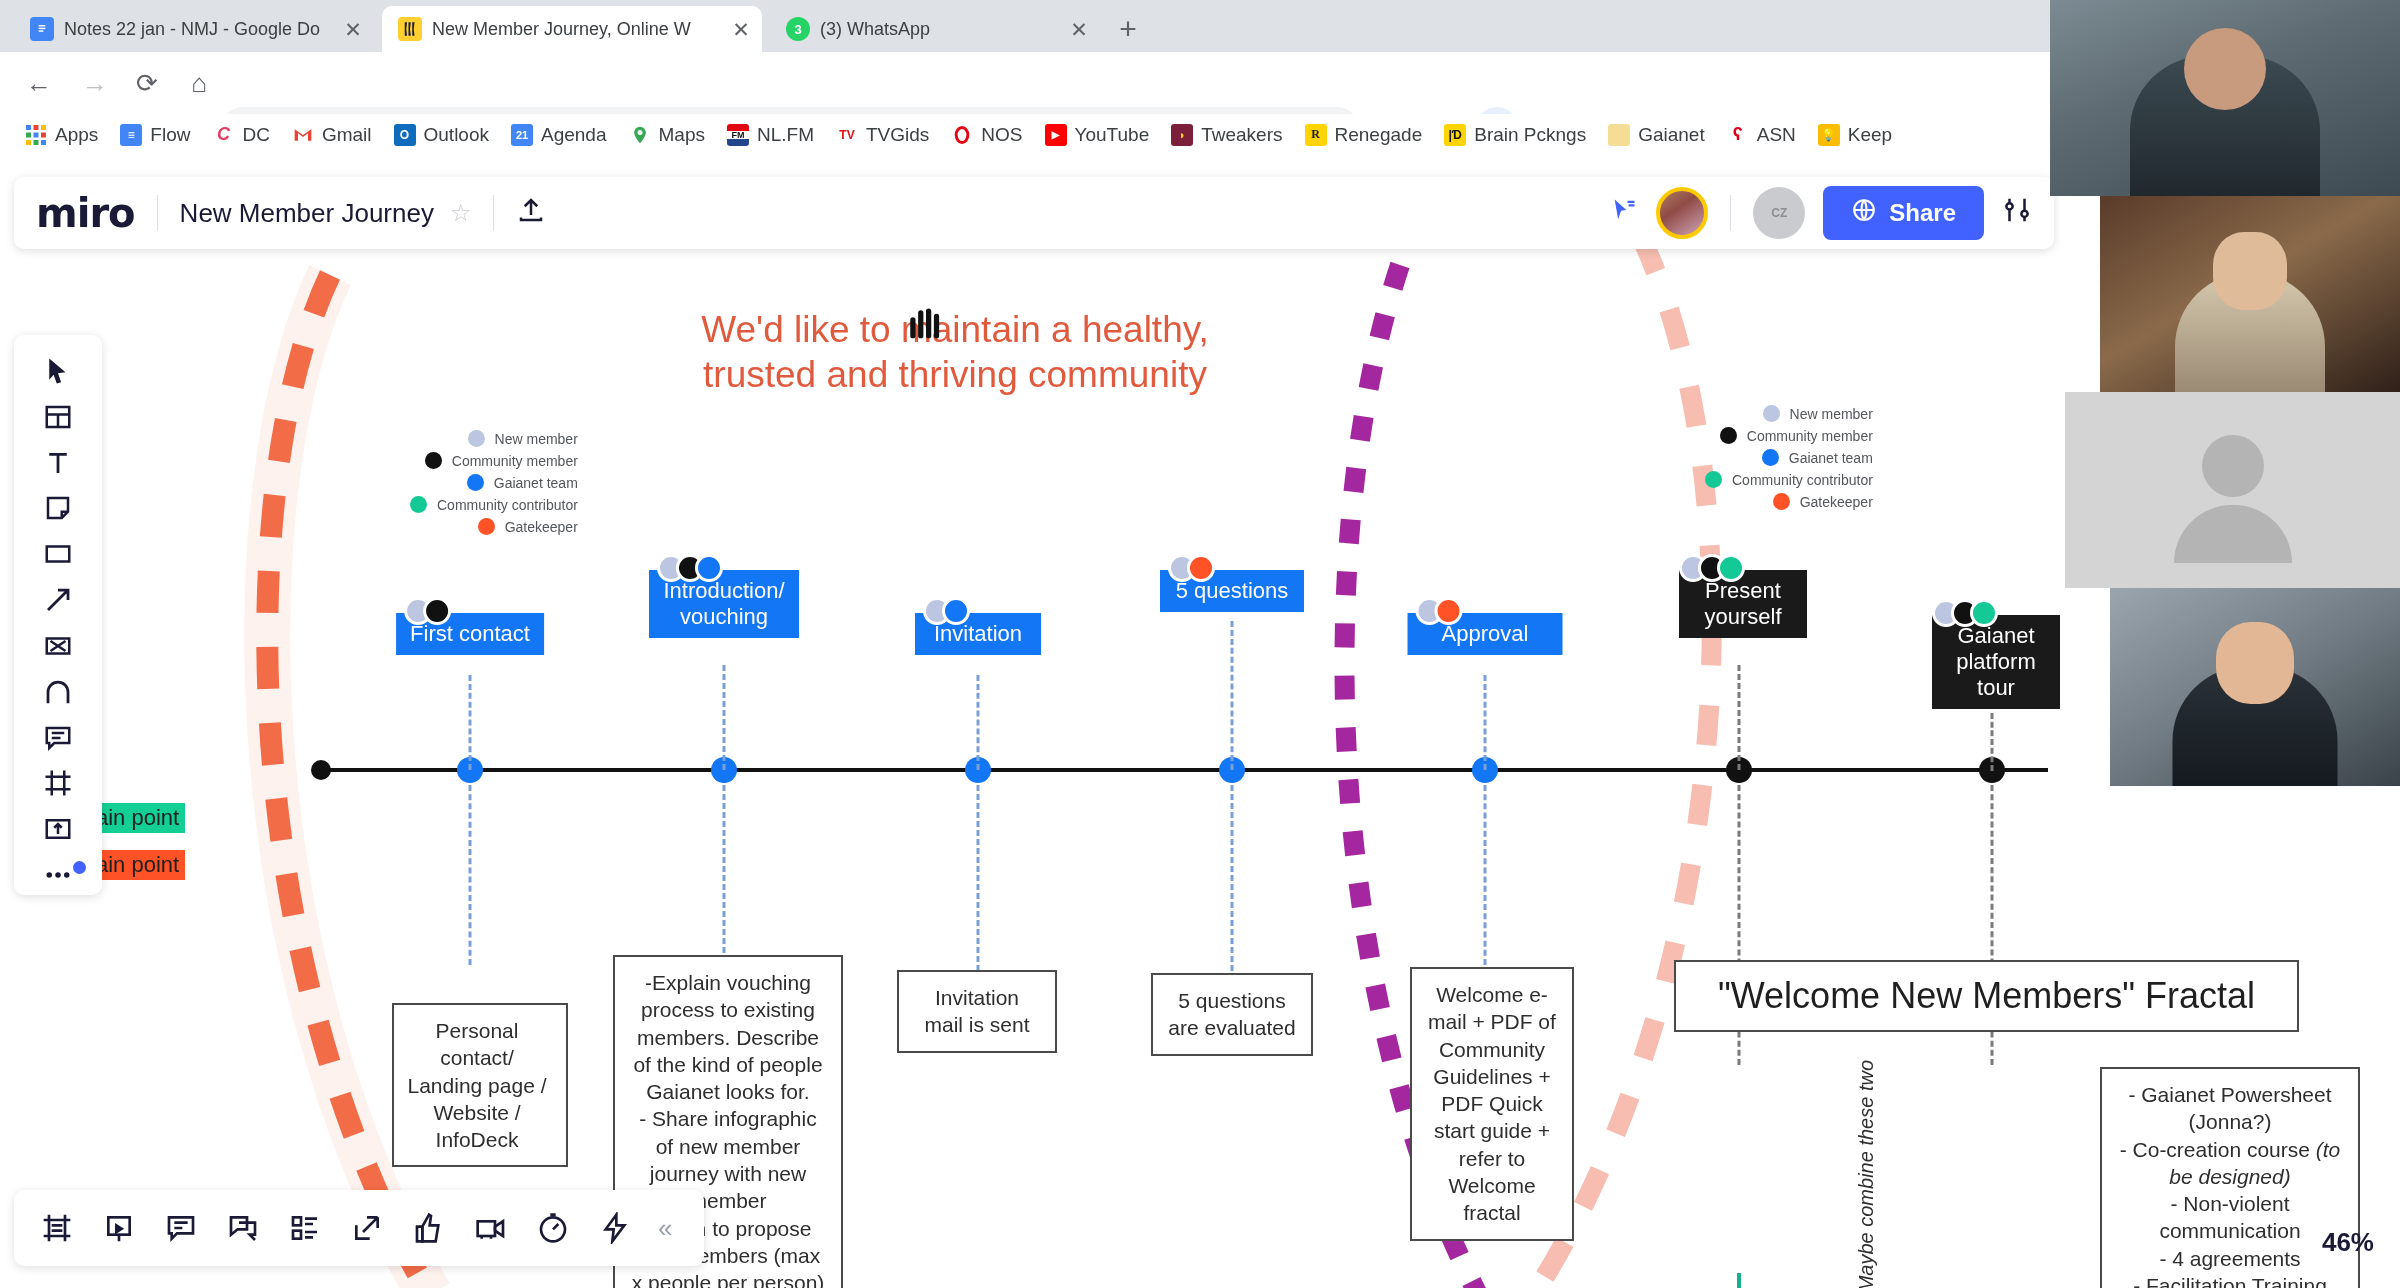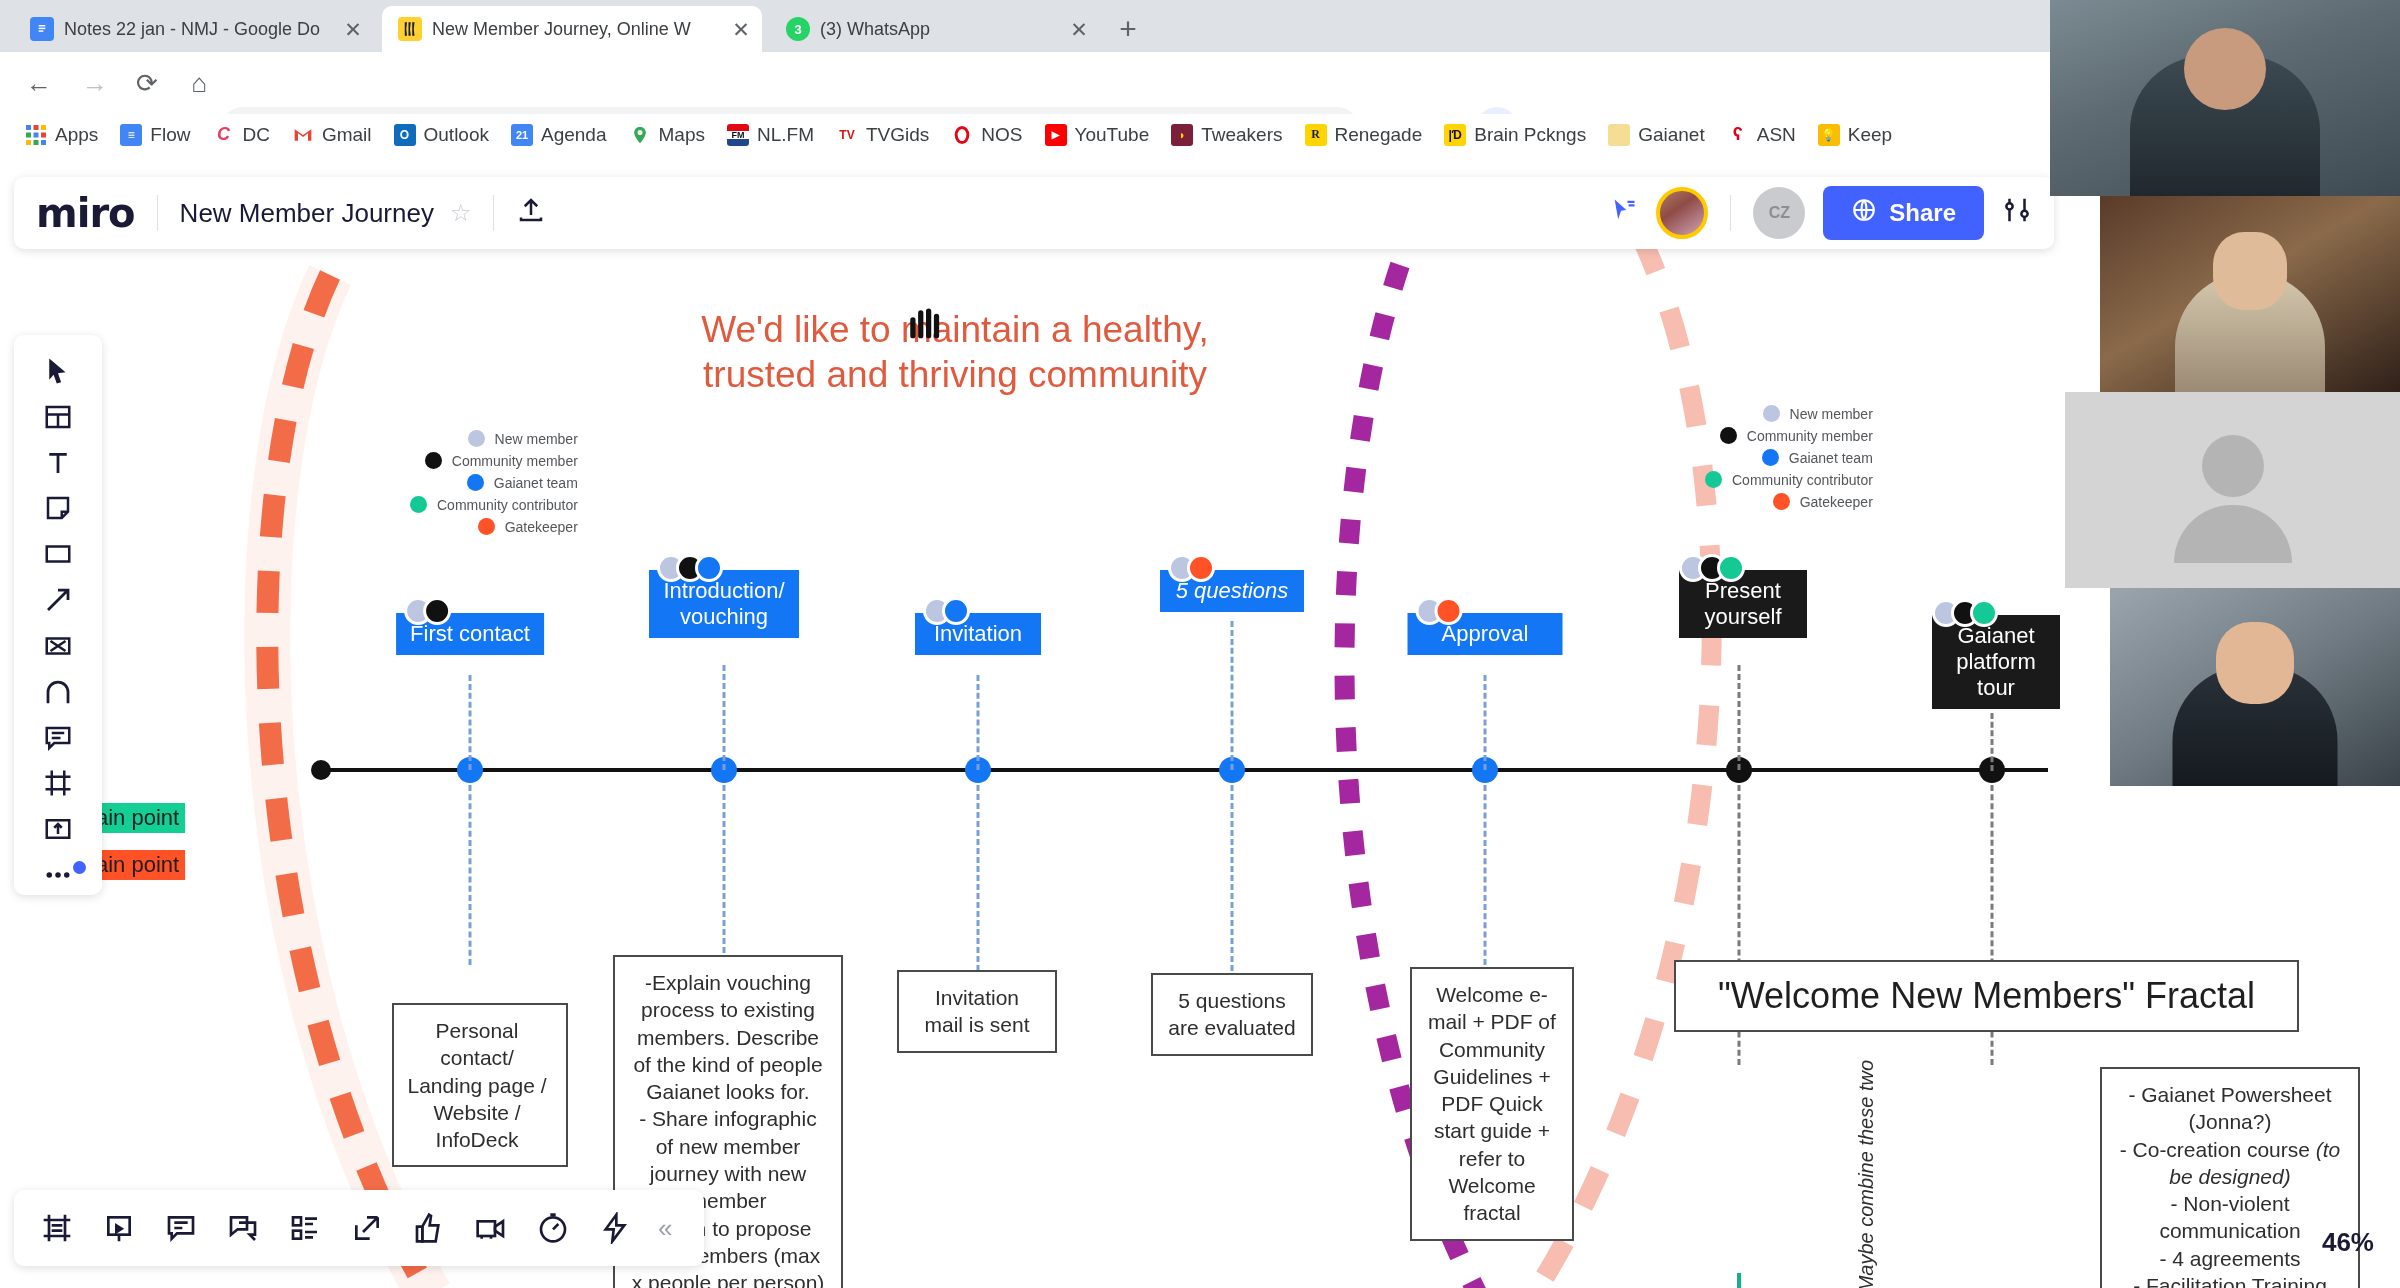--- a/index.html
+++ b/index.html
@@ -55,21 +55,21 @@
                font-family:"DejaVu Sans", sans-serif; }
   .vsep { width:1px; height:36px; background:#e0e0e8; margin:0 22px; }
   .board-title { font-size:26px; color:#1a1a36; }
   .star-ico { font-size:24px; color:#c8c8d0; margin-left:16px; }
   .share-ico { font-size:30px; color:#1a1a36; }
   .mirobar-right { margin-left:auto; display:flex; align-items:center; gap:18px; }
   .cursor-ico { color:#4262ff; font-size:26px; }
   .avatar { width:52px; height:52px; border-radius:50%; }
   .avatar.photo { background:linear-gradient(145deg,#b07c60,#8f4b46 40%, #d0a4b8); border:4px solid #ffcb00; }
   .avatar.initials { background:#c9cbce; color:#8b8e92; display:flex; align-items:center;
-                     justify-content:center; font-size:16px; font-weight:bold; }
+                     justify-content:center; font-size:12px; font-weight:bold; }
   .share-btn { background:#4262ff; color:#fff; border-radius:8px; height:54px; padding:0 28px;
                display:flex; align-items:center; gap:12px; font-size:24px; font-weight:bold; border:none;}
   .tune-ico { font-size:30px; color:#1a1a36; }
 
   
   .toolrail { position:absolute; left:14px; top:180px; width:88px; height:560px; background:#fff;
               border-radius:10px; box-shadow:0 2px 10px rgba(0,0,0,.13); display:flex;
               flex-direction:column; align-items:center; padding-top:16px; gap:6px; }
   .tool { width:60px; height:54px; display:flex; align-items:center; justify-content:center;
           color:#1a1a36; position:relative; }
@@ -499,21 +499,21 @@
       </div>
       <div class="chip blue" style="width:126px;">Invitation</div>
     </div>
     <div class="connector" style="left:978px;top:520px;height:95px;"></div>
 
     <div class="stage" style="left:1232px;top:415px;">
       <div class="pip-row">
         <span class="pip" style="background:#bcc6e0;"></span>
         <span class="pip" style="background:#ff5226;"></span>
       </div>
-      <div class="chip blue" style="width:144px;font-style:italic;">5 questions</div>
+      <div class="chip blue" style="width:144px;">5 questions</div>
     </div>
     <div class="connector" style="left:1232px;top:466px;height:149px;"></div>
 
     <div class="stage" style="left:1485px;top:458px;">
       <div class="pip-row">
         <span class="pip" style="background:#bcc6e0;"></span>
         <span class="pip" style="background:#ff5226;"></span>
       </div>
       <div class="chip blue" style="width:155px;">Approval</div>
     </div>

